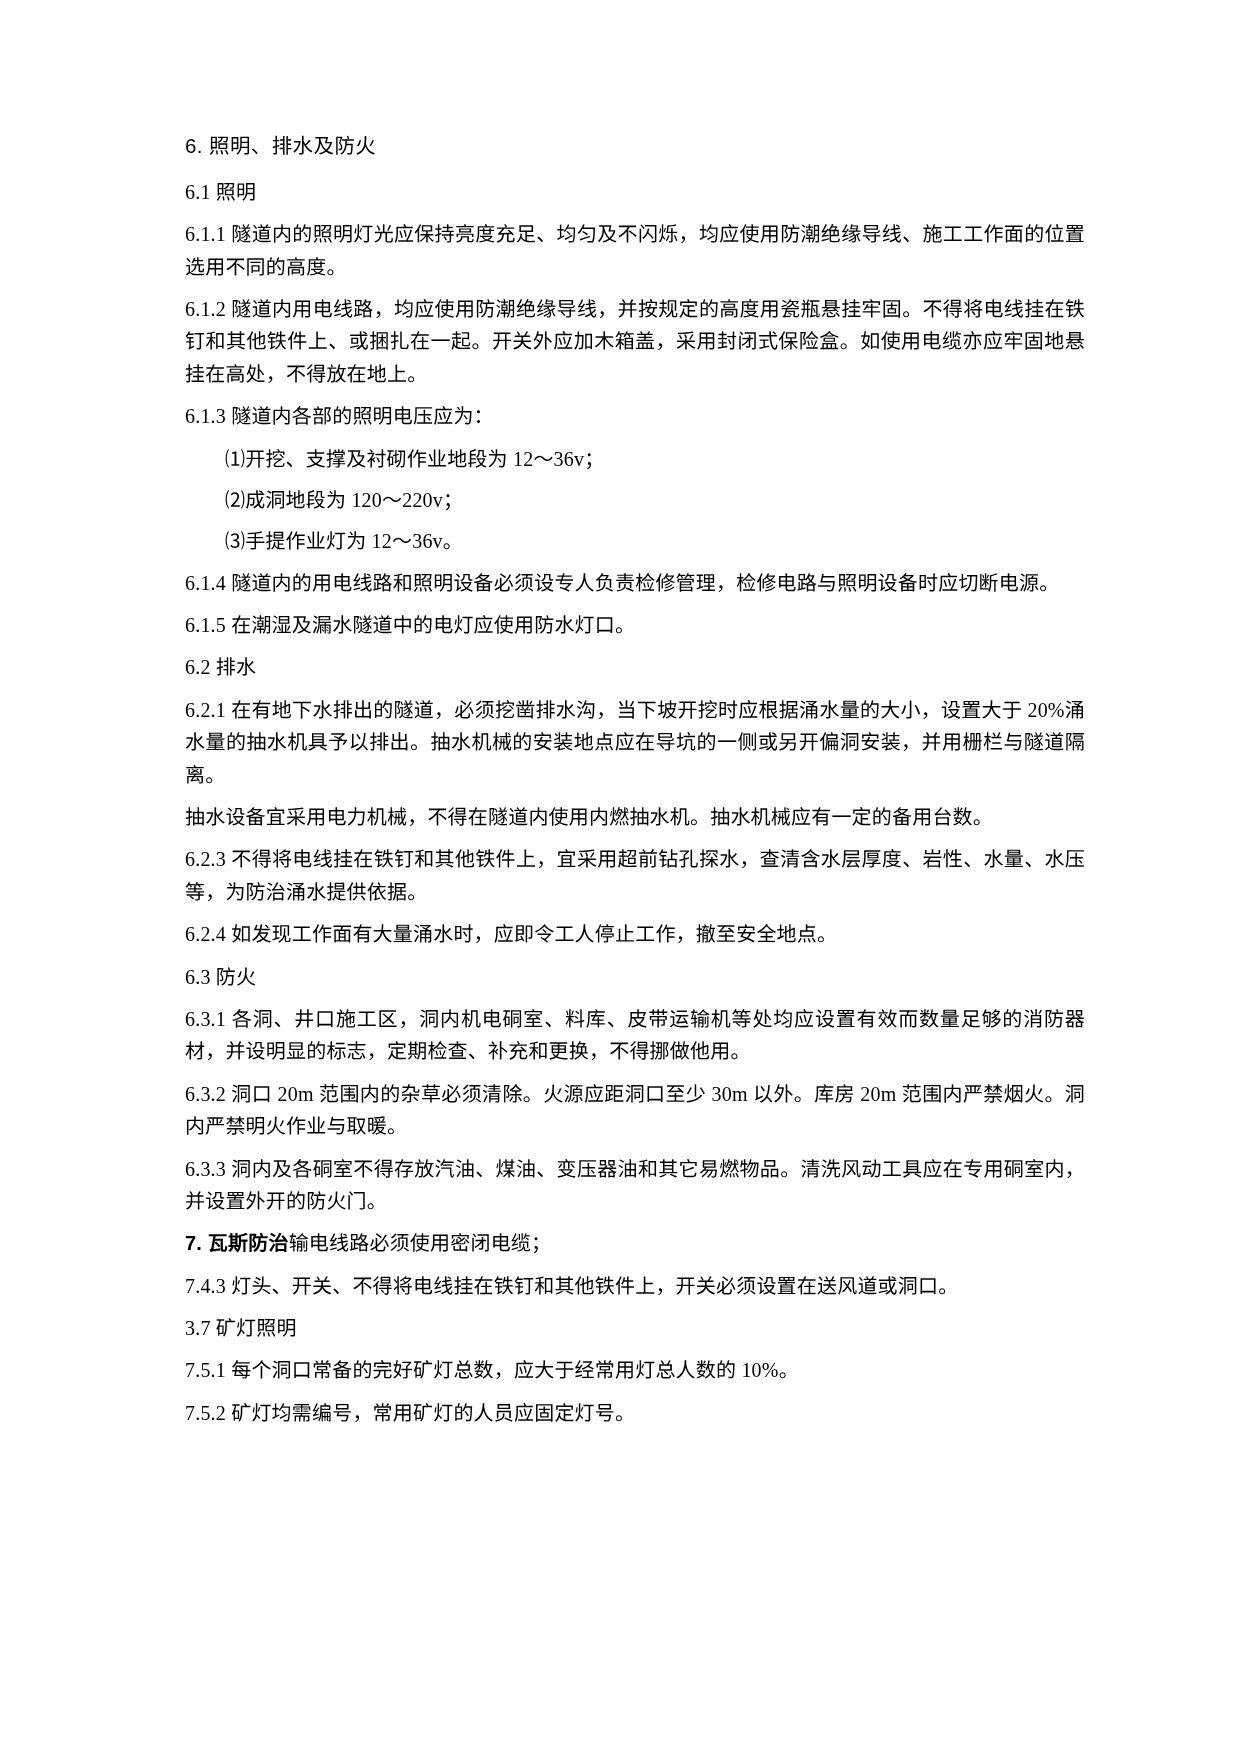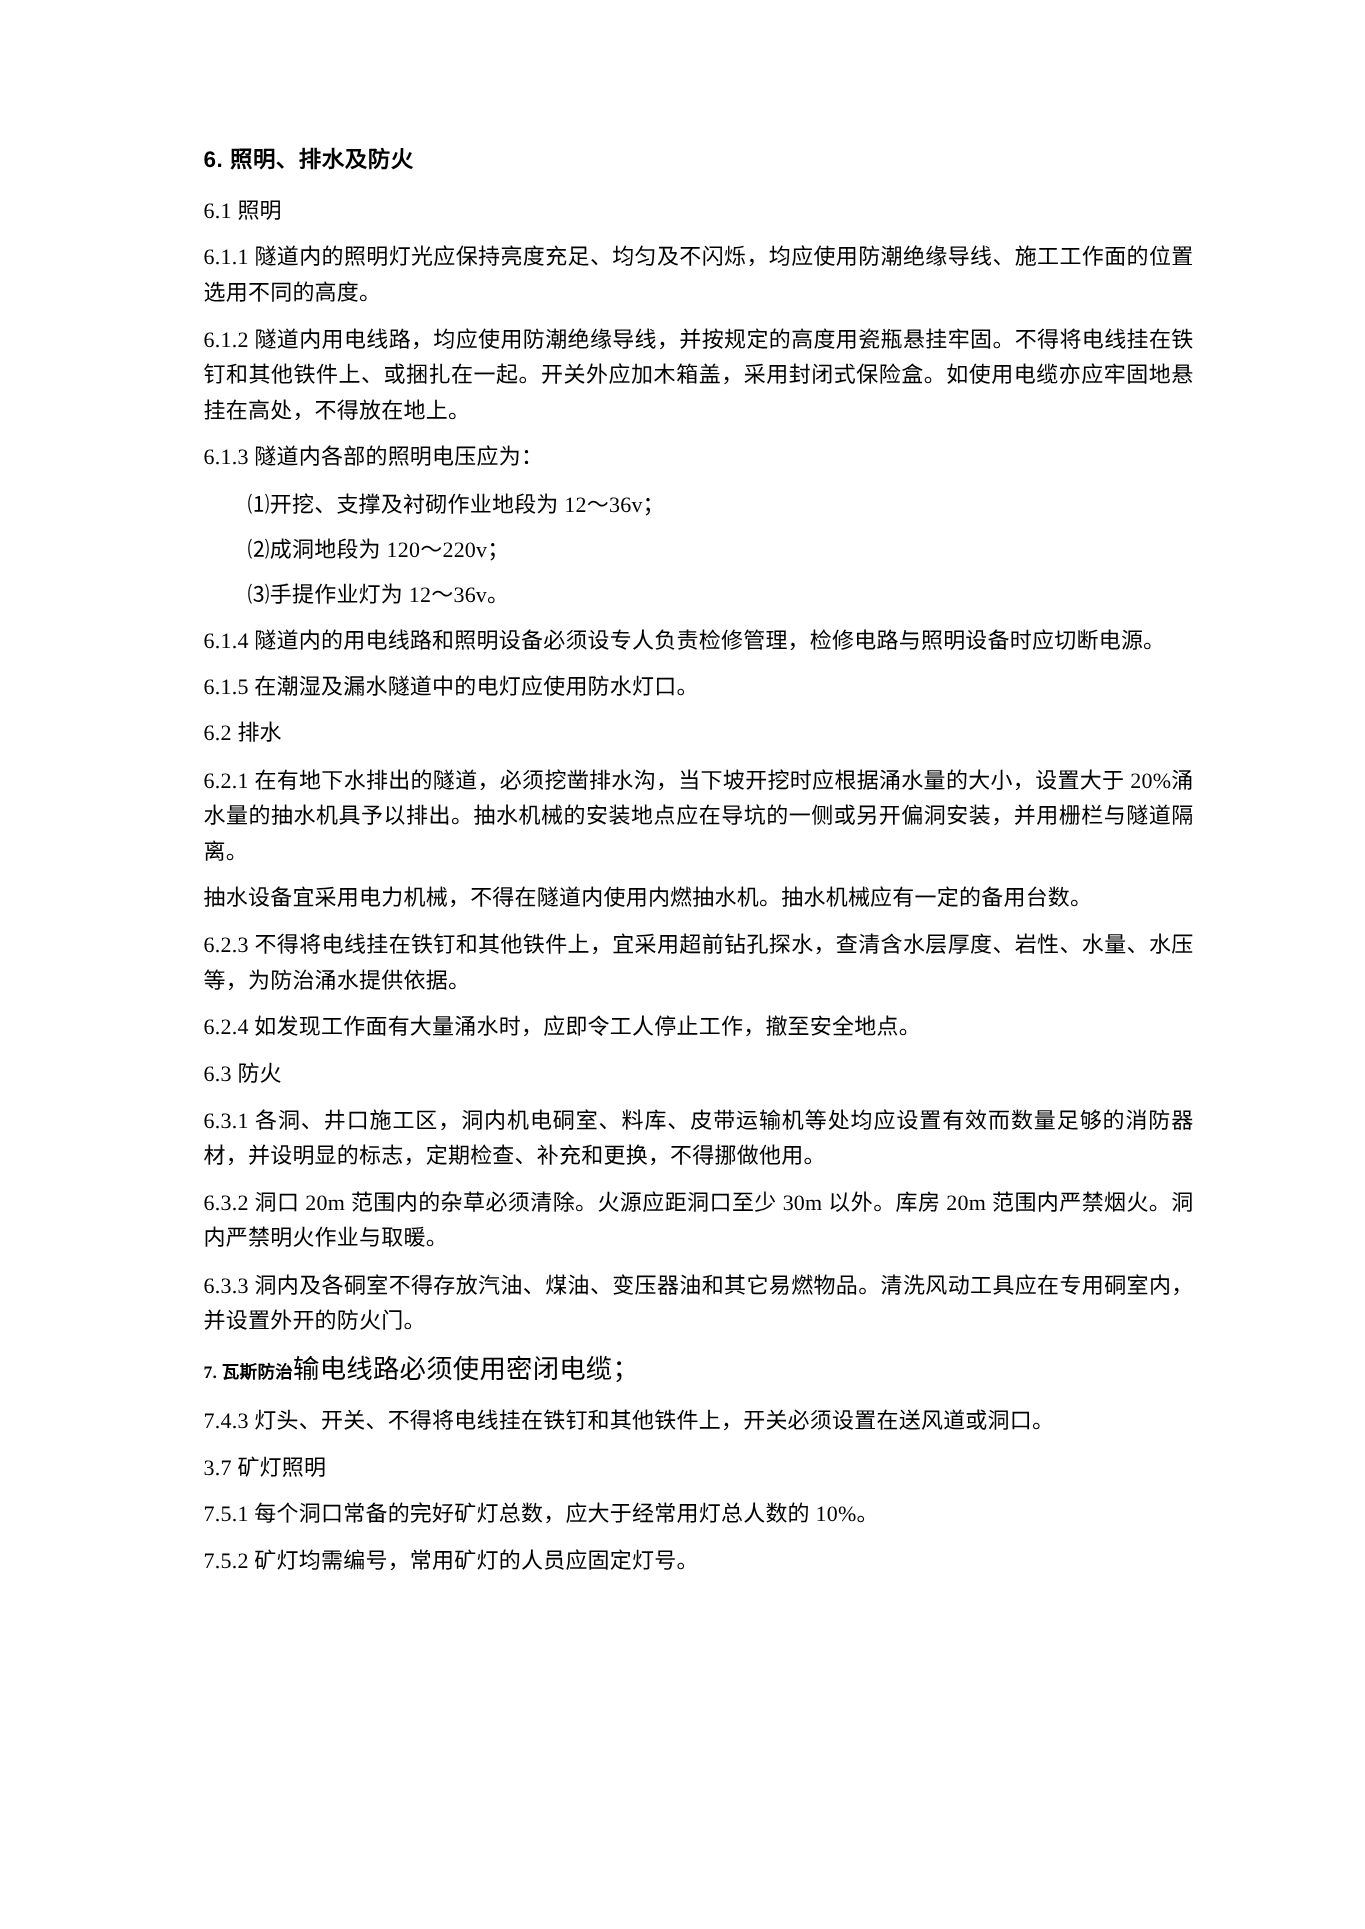--- a/index.html
+++ b/index.html
@@ -15,45 +15,45 @@
     box-sizing: border-box;
     padding: 130px 150px 100px 185px;
     font-family: "Liberation Serif", "DejaVu Serif", serif;
     color: #000000;
   }
   .doc-body {
     width: 900px;
   }
   .heading {
     font-family: "Liberation Sans", "DejaVu Sans", sans-serif;
-    font-weight: bold;
+    font-weight: normal;
     font-size: 20.5px;
     line-height: 1.55;
     margin: 0 0 14px 0;
     letter-spacing: 0.4px;
   }
   .para {
     font-size: 20px;
     line-height: 1.62;
     margin: 0 0 10px 0;
     text-align: justify;
     text-justify: inter-ideograph;
     letter-spacing: 0.2px;
   }
   .para.tight {
     margin-bottom: 9px;
     margin-left: 40px;
   }
   .inline-heading {
-    font-family: Liberation Serif, serif;
+    font-family: Liberation Sans, sans-serif;
     font-weight: bold;
-    font-size: 16px;
+    font-size: 20px;
   }
   .inline-rest {
-    font-size: 24px;
+    font-size: 20px;
   }
 </style>
 </head>
 <body>
 
 <div class="page">
   <div class="doc-body">
 
     <h1 class="heading">6. 照明、排水及防火</h1>
 

